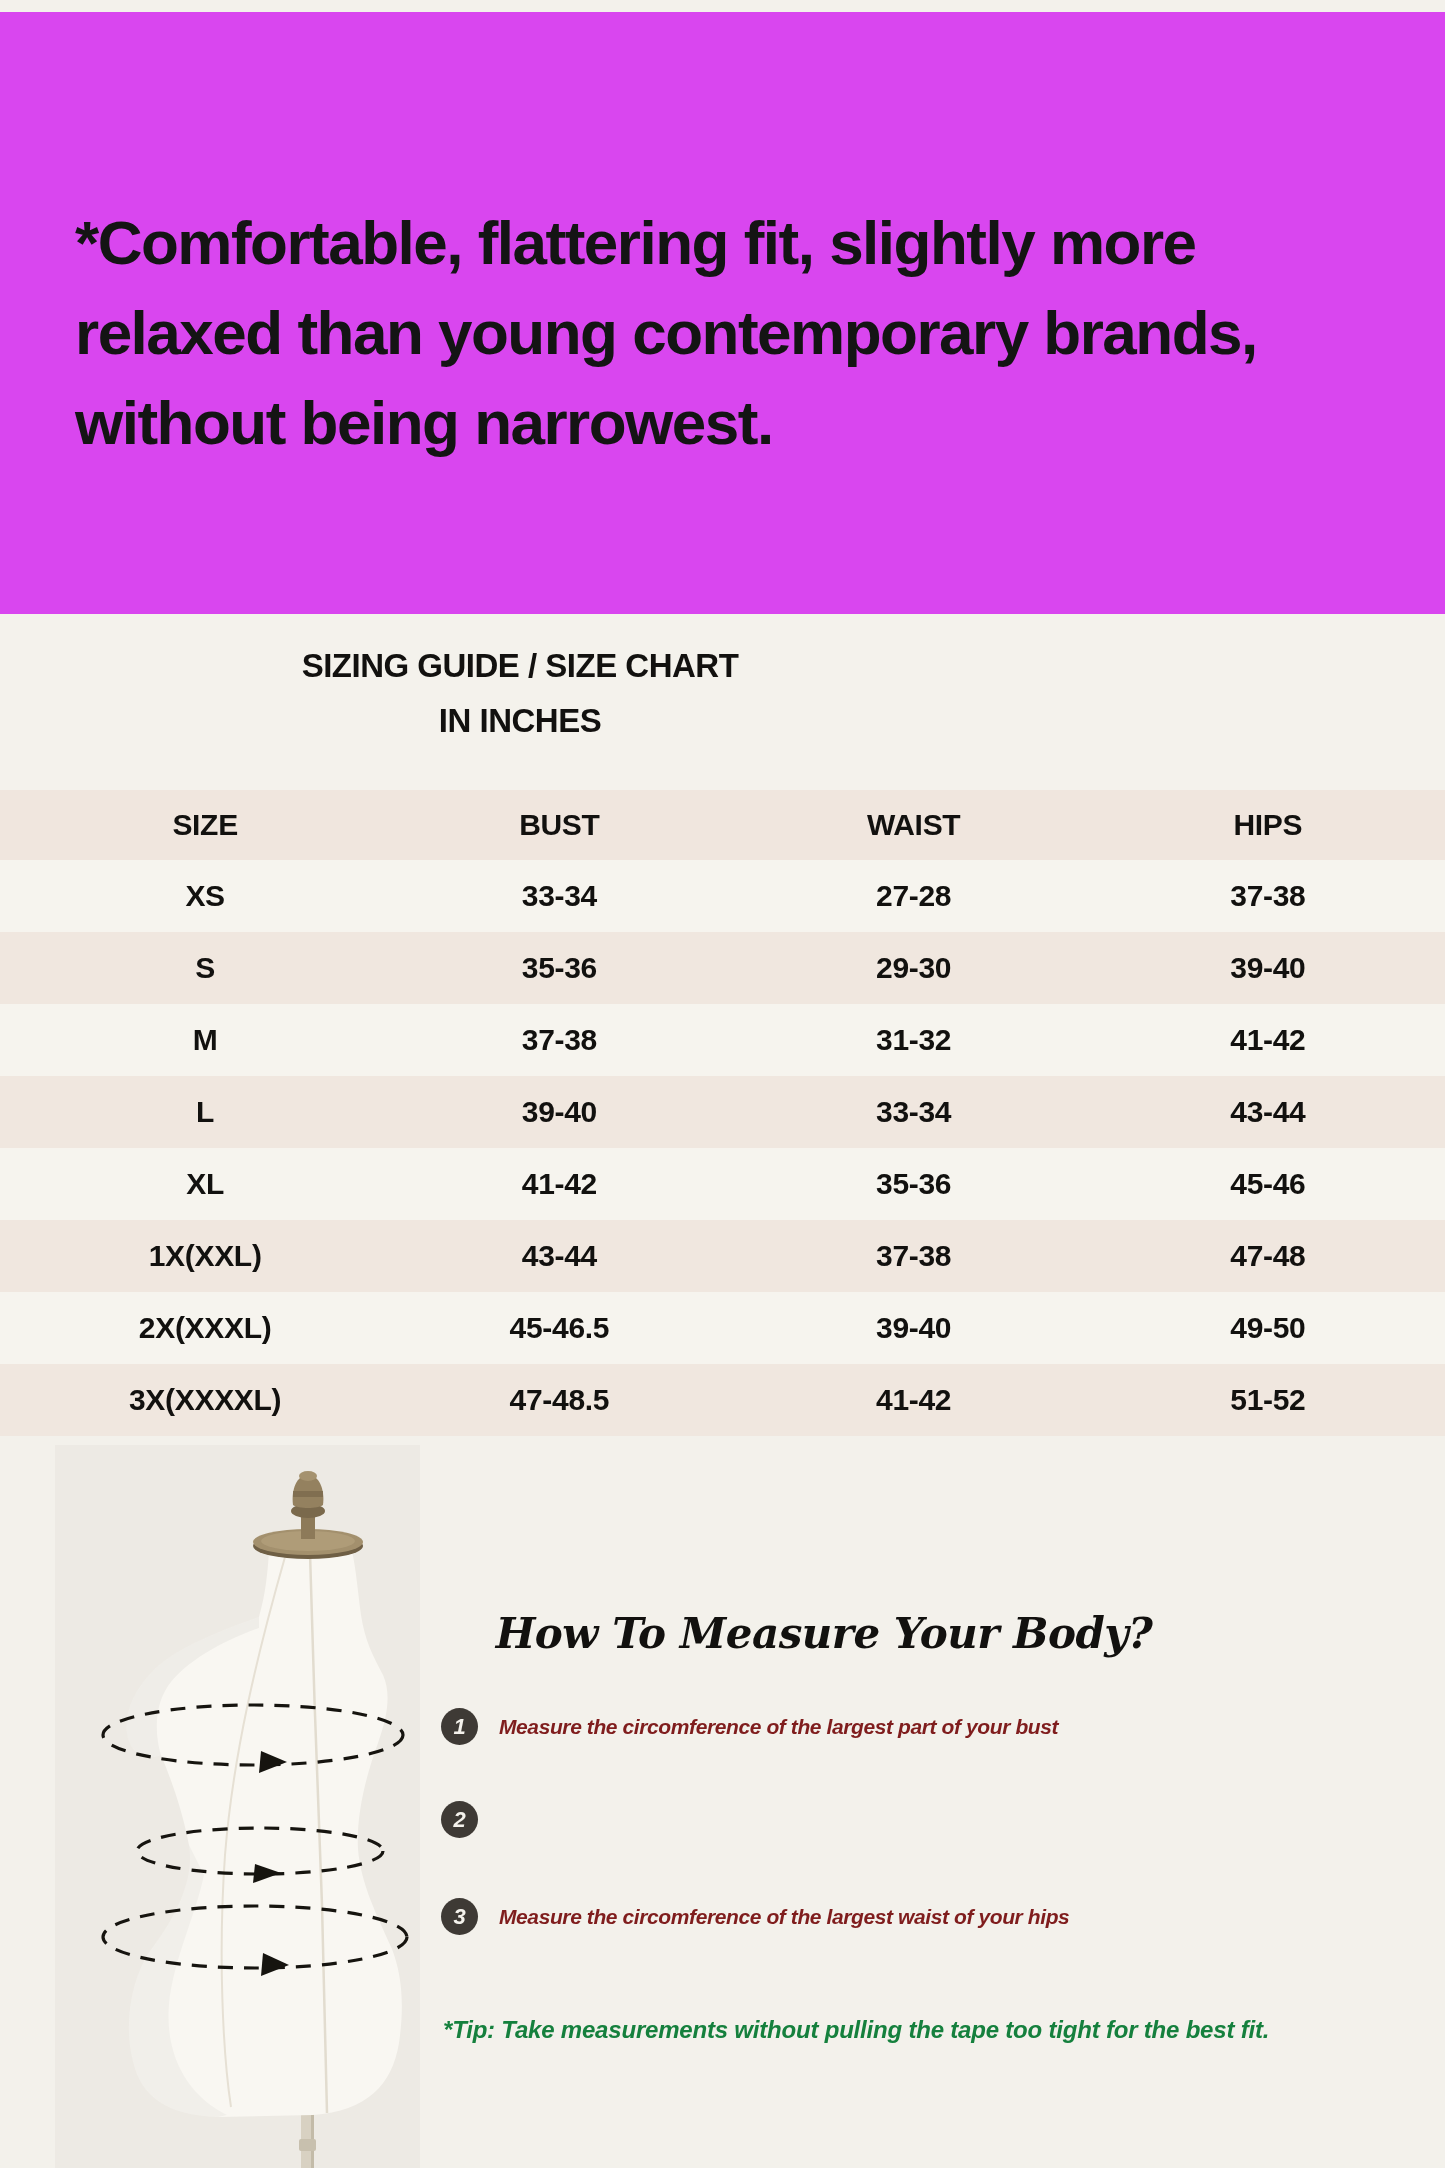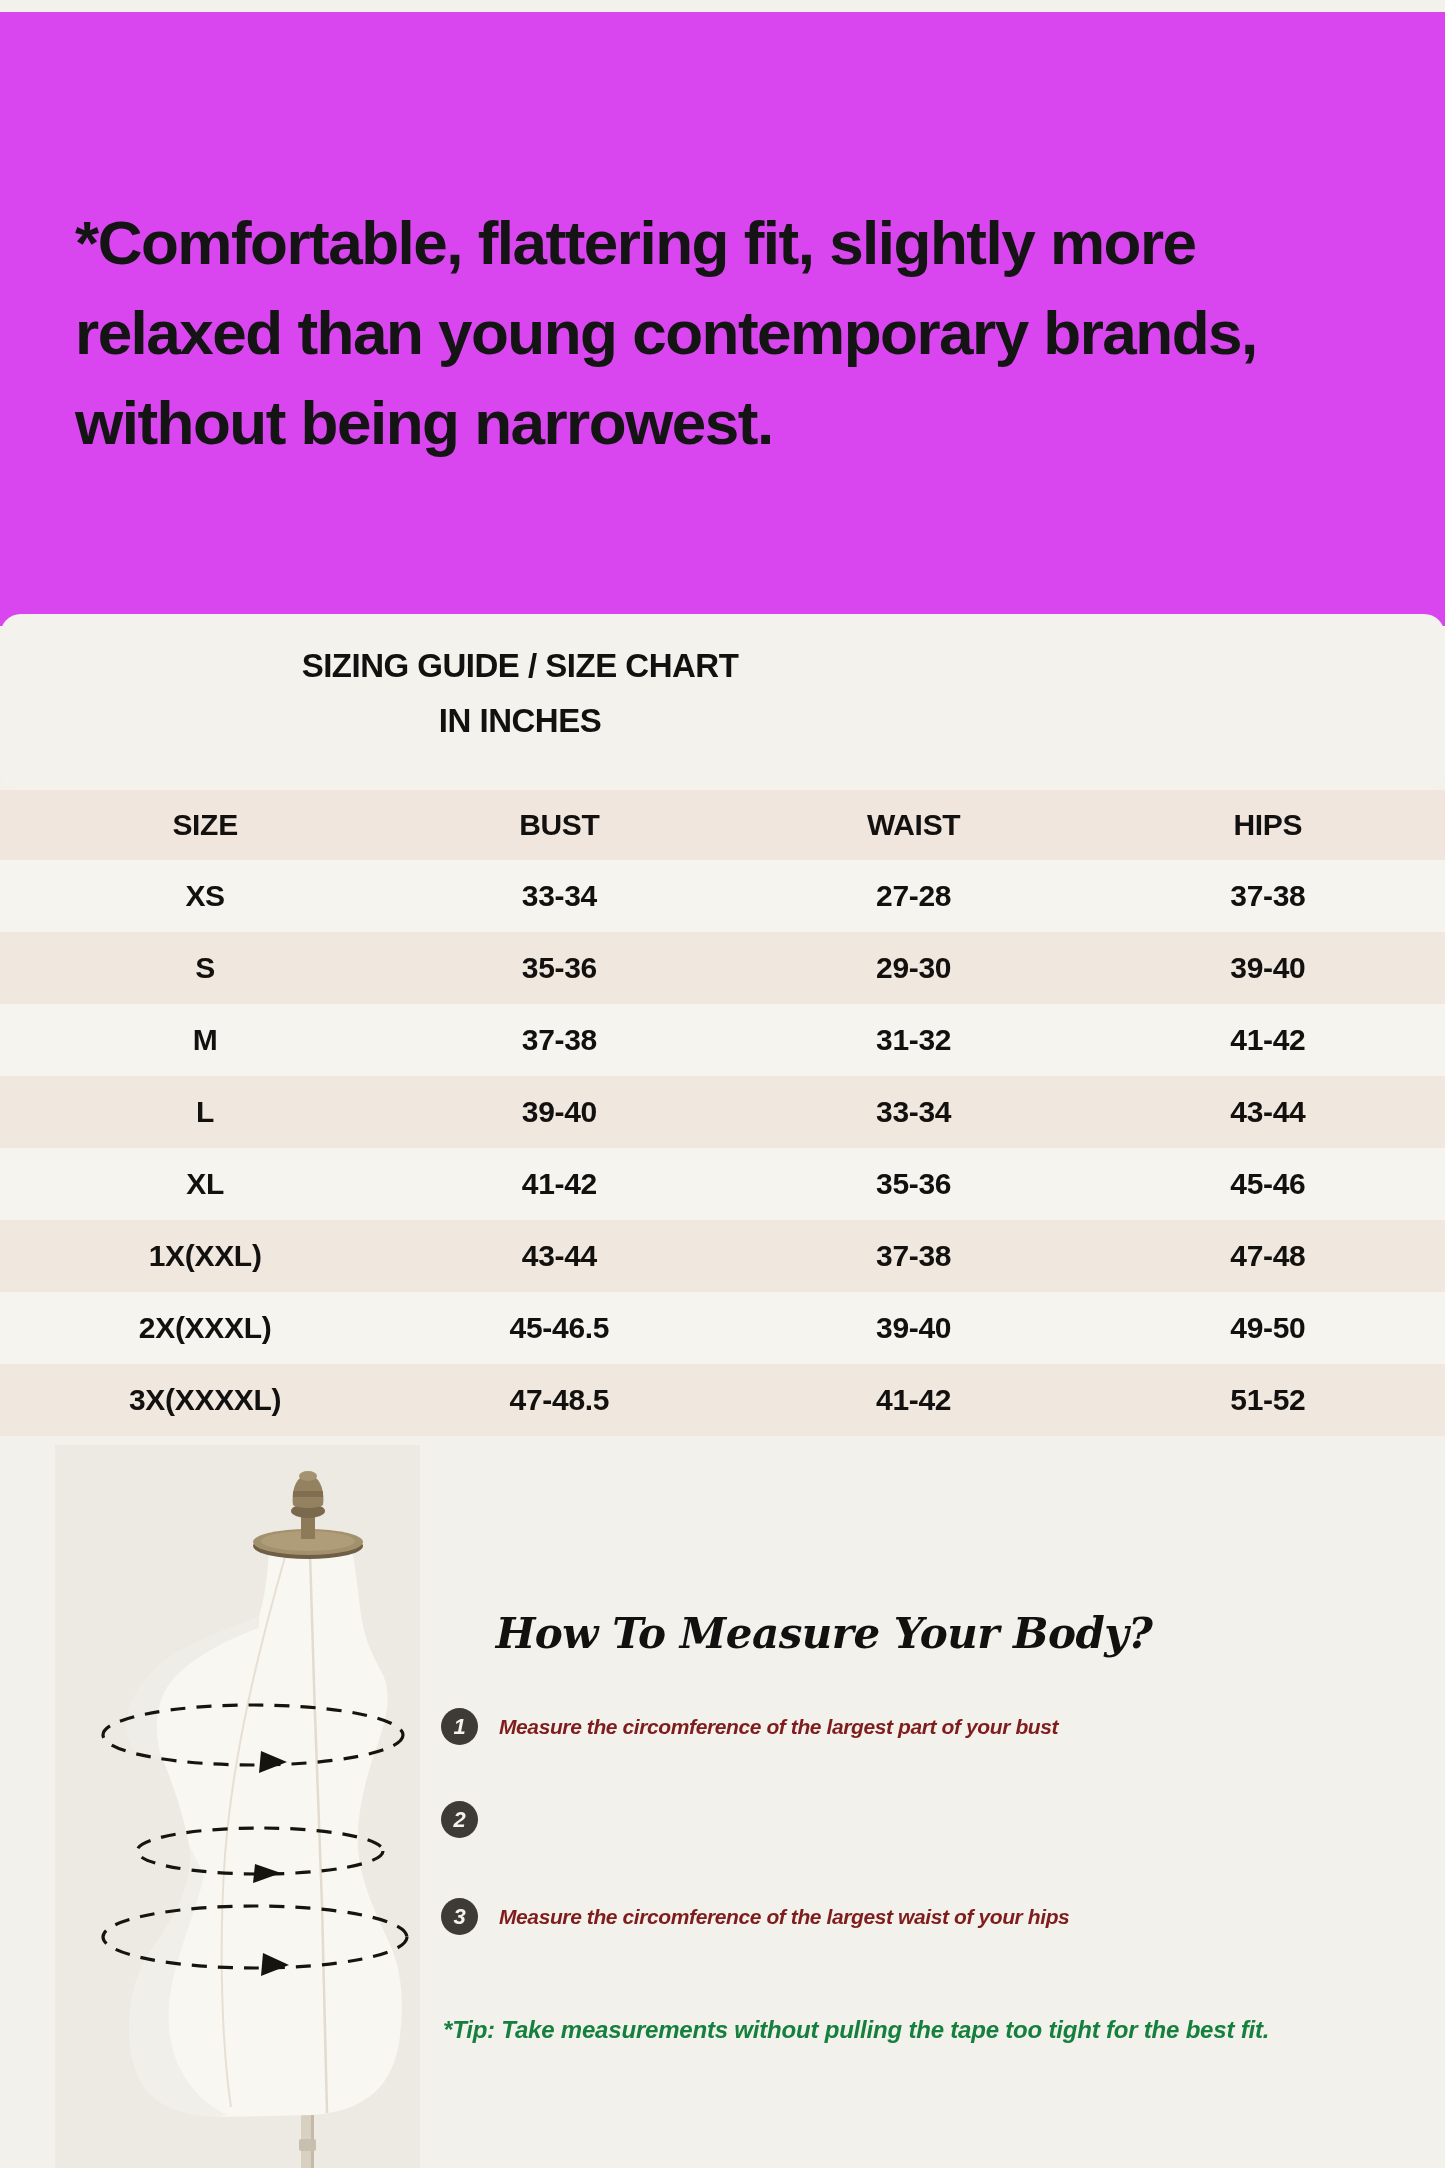--- a/index.html
+++ b/index.html
@@ -11,21 +11,21 @@
 
   
   .hero { position:absolute; left:0; top:4px; width:100%; height:614px; background:#d946ef;margin-top:8px; }
   .hero-text {
     position:absolute; left:75px; top:186px;
     font-weight:bold; font-size:62px; line-height:90px;
     letter-spacing:-1.5px; color:#141414; white-space:nowrap;
   }
 
   
-  .chart-heading { position:absolute; left:0; top:614px; width:100%; height:176px; background:#f4f2ec;border-radius:21px; }
+  .chart-heading { position:absolute; left:0; top:614px; width:100%; height:176px; background:#f4f2ec; }
   .chart-title {
     position:absolute; left:0; top:24px; width:1040px; text-align:center;
     font-weight:bold; font-size:33px; line-height:55px; letter-spacing:-0.5px; color:#12110f;
   }
 
   
   .size-table { position:absolute; left:0; top:790px; width:100%; }
   .t-row {
     display:grid; grid-template-columns:1fr 1fr 1fr 1fr;
     height:72px; align-items:center; text-align:center;

